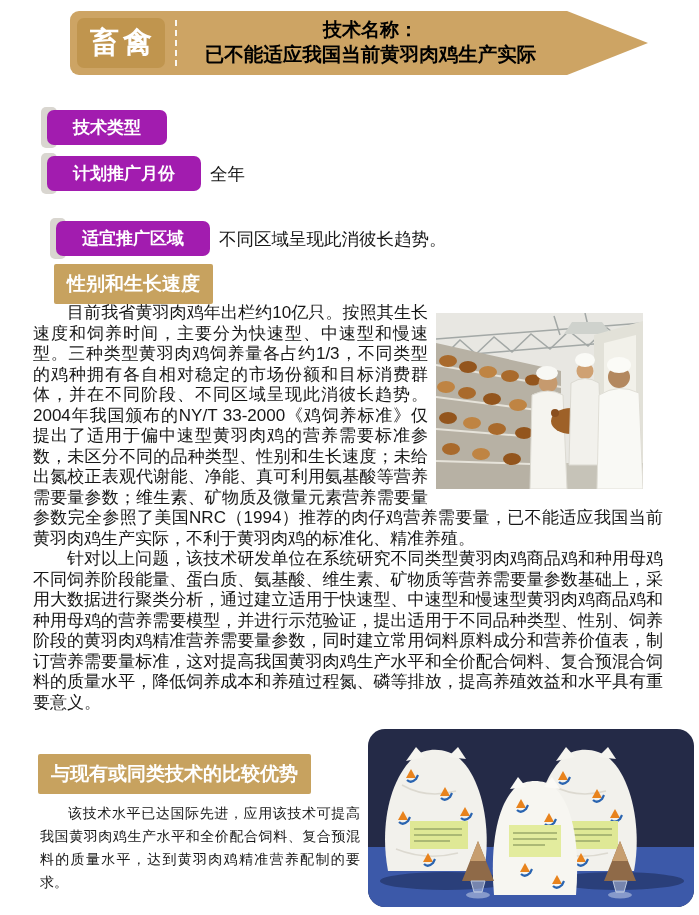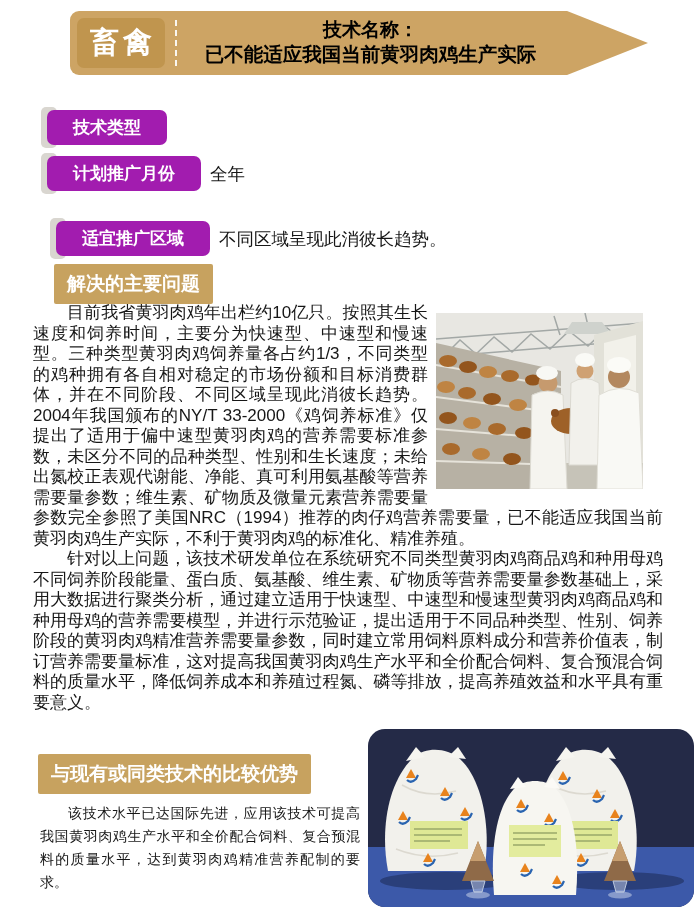--- a/index.html
+++ b/index.html
@@ -96,21 +96,21 @@
   </div>
 
   <div class="field-row" id="field-2">
     <span class="label-wrap">
       <span class="label-tab"></span>
       <span class="field-label">适宜推广区域</span>
     </span>
     <span class="field-value">不同区域呈现此消彼长趋势。</span>
   </div>
 
-  <div class="sec-heading" id="sec1-heading">解决的主要问题</div>
+  <div class="sec-heading" id="sec1-heading">性别和生长速度</div>
 
   <div id="sec1-body">
 
     <svg class="float-photo" viewBox="0 0 207 176" aria-hidden="true">
       <rect width="207" height="176" fill="#e8e7e2"></rect>
       <g stroke="#a3a8a6" stroke-width="1.5" fill="none">
         <path d="M0,26 L207,10"></path>
         <path d="M0,44 L207,27"></path>
         <path d="M8,43 L24,27 L40,41 L58,24 L76,39 L95,21 L114,36 L133,18 L152,33 L171,15 L190,30 L205,13"></path>
         <path d="M118,3 L124,22 M149,0 L153,17"></path>

